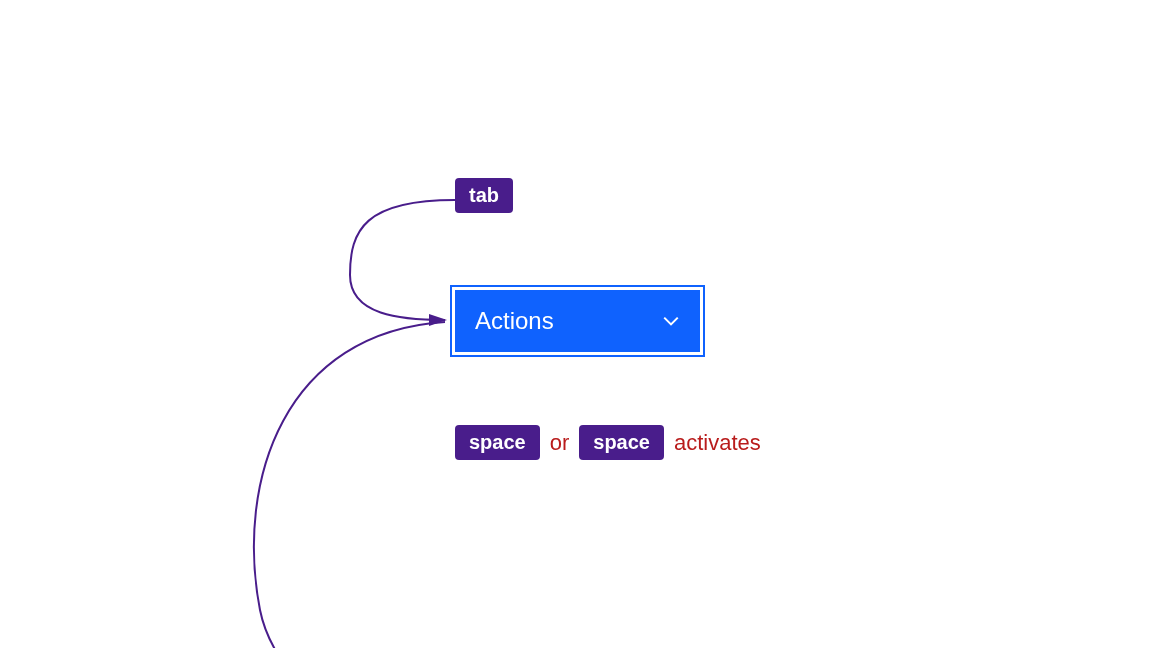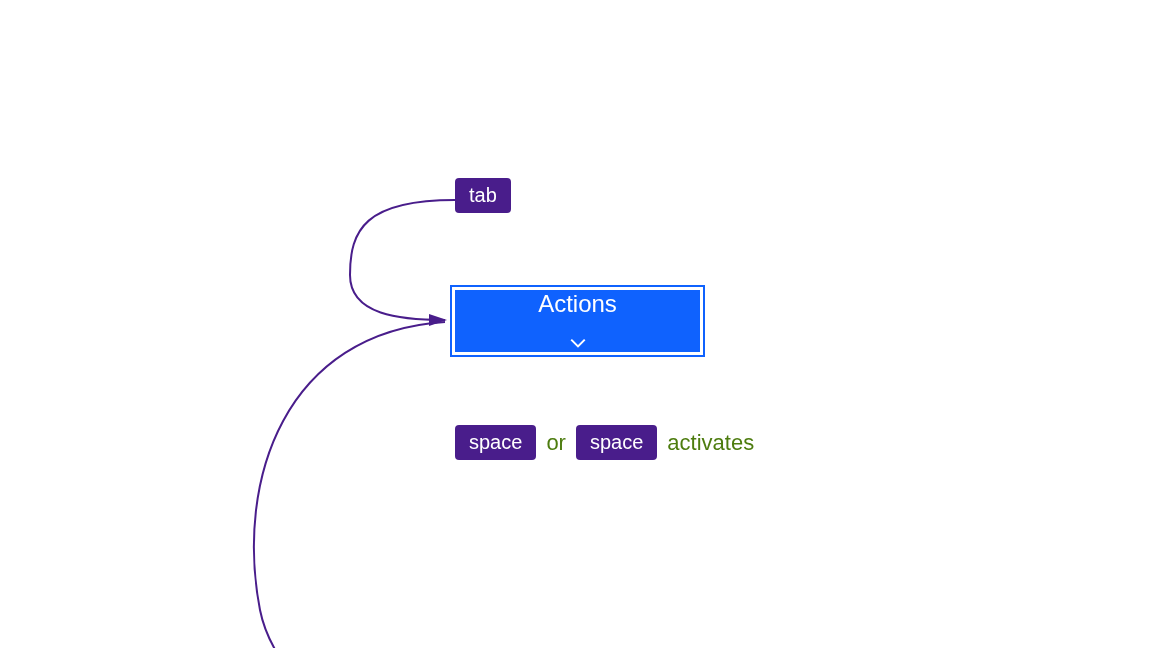--- a/index.html
+++ b/index.html
@@ -15,21 +15,21 @@
       position: relative;
       overflow: hidden;
     }
     .key-badge {
       display: inline-block;
       background: #491d8b;
       color: #ffffff;
       padding: 6px 14px;
       border-radius: 4px;
       font-size: 20px;
-      font-weight: 400;
+      font-weight: 700;
     }
     .tab-badge {
       position: absolute;
       left: 455px;
       top: 178px;
     }
     .dropdown-button {
       position: absolute;
       left: 455px;
       top: 290px;
@@ -38,38 +38,37 @@
       background: #0f62fe;
       color: #ffffff;
       display: flex;
       align-items: center;
       justify-content: space-between;
       padding: 0 20px;
       font-size: 24px;
       cursor: pointer;
       outline: 2px solid #0f62fe;
       outline-offset: 3px;
-      flex-direction: column;
     }
     .dropdown-button .chevron {
       width: 18px;
       height: 18px;
     }
     .instruction-row {
       position: absolute;
       left: 455px;
       top: 425px;
       display: flex;
       align-items: center;
       gap: 10px;
       font-size: 22px;
       color: #161616;
     }
     .instruction-text {
-      color: #4d7c0f;
+      color: #b91c1c;
     }
     .arrow-svg {
       position: absolute;
       top: 0;
       left: 0;
       pointer-events: none;
     }
   </style>
 </head>
 <body>

